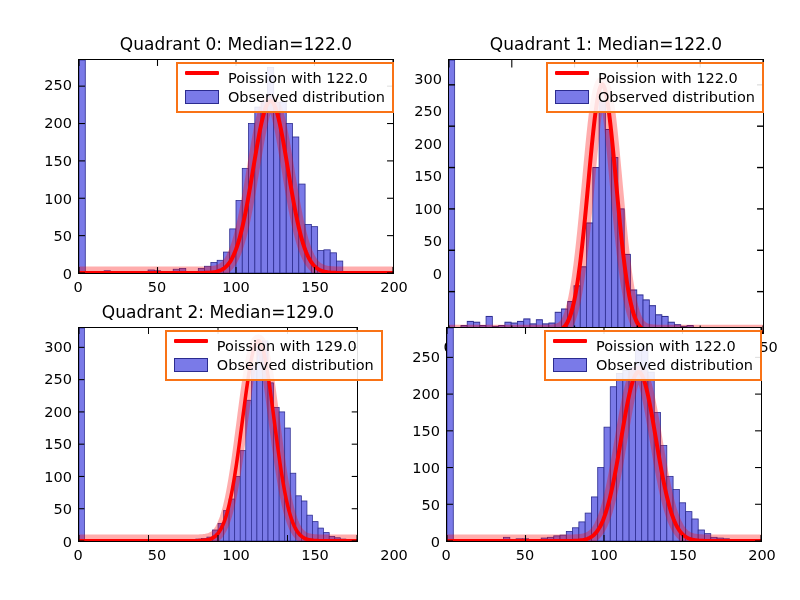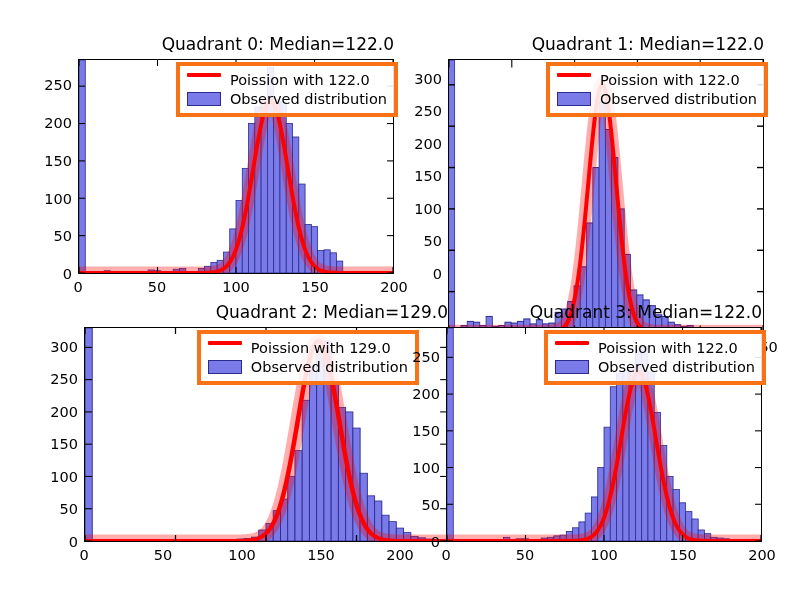--- a/index.html
+++ b/index.html
@@ -12,21 +12,21 @@
 
   #suptitle{
     position:absolute;top:4px;left:0;width:800px;
     text-align:center;font-size:14.5px;color:#000;
     letter-spacing:0px;white-space:nowrap;
   }
 
   .panel{position:absolute;}
   .panel-title{
     position:absolute;left:0;width:100%;top:-25px;
-    text-align:right;font-size:17px;color:#000;white-space:nowrap;
+    text-align:center;font-size:17px;color:#000;white-space:nowrap;
   }
 
   .axes{
     position:absolute;left:0;top:0;width:100%;height:100%;
     border:1.1px solid #000;background:#fff;box-sizing:border-box;
   }
   .plotsvg{position:absolute;left:0;top:0;width:100%;height:100%;display:block;}
 
   
   .ytick{
@@ -35,21 +35,21 @@
     font-size:14.5px;color:#000;white-space:nowrap;text-align:right;
   }
   .xtick{
     position:absolute;top:100%;margin-top:5px;
     transform:translateX(-50%);
     font-size:14.5px;color:#000;white-space:nowrap;
   }
 
   
   .legend{
-    position:absolute;border:4px solid #f97316;background:rgba(255,255,255,0.88);
+    position:absolute;border:2px solid #f97316;background:rgba(255,255,255,0.88);
     padding:4px 7px 5px 7px;box-sizing:border-box;
   }
   .legend-row{display:flex;align-items:center;height:19px;}
   .legend-key{width:34px;height:14px;flex:0 0 34px;margin-right:9px;position:relative;}
   .key-line{width:34px;height:4px;background:#ff0000;border-radius:1px;}
   .key-patch{
     width:34px;height:14px;box-sizing:border-box;
     background:#7a7ae8;border:1px solid #2b2b8f;
   }
   .legend-label{font-size:14.5px;color:#000;white-space:nowrap;}
@@ -254,21 +254,21 @@
         </div>
         <div class="legend-row">
           <span class="legend-key">
             <span class="key-patch" style="display: block;"></span>
           </span>
           <span class="legend-label">Observed distribution</span>
         </div>
       </div>
     </div>
 
-  <div class="panel" id="panel-2" style="left:84px;top:327px;width:364px;height:215px;">
+  <div class="panel" id="panel-2" style="left:78px;top:327px;width:280px;height:215px;">
     <div class="panel-title">Quadrant 2: Median=129.0</div>
     <div class="axes">
       <svg class="plotsvg" viewBox="0 0 316 215" preserveAspectRatio="none">
           <g>
             <rect x="0.00" y="0.00" width="6.32" height="215.00" fill="#7a7ae8" stroke="#2b2b8f" stroke-width="0.8"></rect>
             <rect x="120.08" y="213.70" width="6.32" height="1.30" fill="#7a7ae8" stroke="#2b2b8f" stroke-width="0.8"></rect>
             <rect x="126.40" y="214.35" width="6.32" height="0.80" fill="#7a7ae8" stroke="#2b2b8f" stroke-width="0.8"></rect>
             <rect x="132.72" y="213.05" width="6.32" height="1.95" fill="#7a7ae8" stroke="#2b2b8f" stroke-width="0.8"></rect>
             <rect x="139.04" y="212.39" width="6.32" height="2.61" fill="#7a7ae8" stroke="#2b2b8f" stroke-width="0.8"></rect>
             <rect x="145.36" y="211.09" width="6.32" height="3.91" fill="#7a7ae8" stroke="#2b2b8f" stroke-width="0.8"></rect>
@@ -350,21 +350,20 @@
         <div class="legend-row">
           <span class="legend-key">
             <span class="key-patch" style="display: block;"></span>
           </span>
           <span class="legend-label">Observed distribution</span>
         </div>
       </div>
     </div>
 
   <div class="panel" id="panel-3" style="left:446px;top:327px;width:316px;height:215px;">
-    <div class="panel-title">Quadrant 3: Median=122.0</div>
     <div class="axes">
       <svg class="plotsvg" viewBox="0 0 316 215" preserveAspectRatio="none">
           <g>
             <rect x="0.00" y="0.00" width="6.32" height="215.00" fill="#7a7ae8" stroke="#2b2b8f" stroke-width="0.8"></rect>
             <rect x="56.88" y="211.29" width="6.32" height="3.71" fill="#7a7ae8" stroke="#2b2b8f" stroke-width="0.8"></rect>
             <rect x="69.52" y="212.78" width="6.32" height="2.22" fill="#7a7ae8" stroke="#2b2b8f" stroke-width="0.8"></rect>
             <rect x="75.84" y="212.78" width="6.32" height="2.22" fill="#7a7ae8" stroke="#2b2b8f" stroke-width="0.8"></rect>
             <rect x="94.80" y="212.03" width="6.32" height="2.97" fill="#7a7ae8" stroke="#2b2b8f" stroke-width="0.8"></rect>
             <rect x="101.12" y="211.29" width="6.32" height="3.71" fill="#7a7ae8" stroke="#2b2b8f" stroke-width="0.8"></rect>
             <rect x="107.44" y="209.81" width="6.32" height="5.19" fill="#7a7ae8" stroke="#2b2b8f" stroke-width="0.8"></rect>

